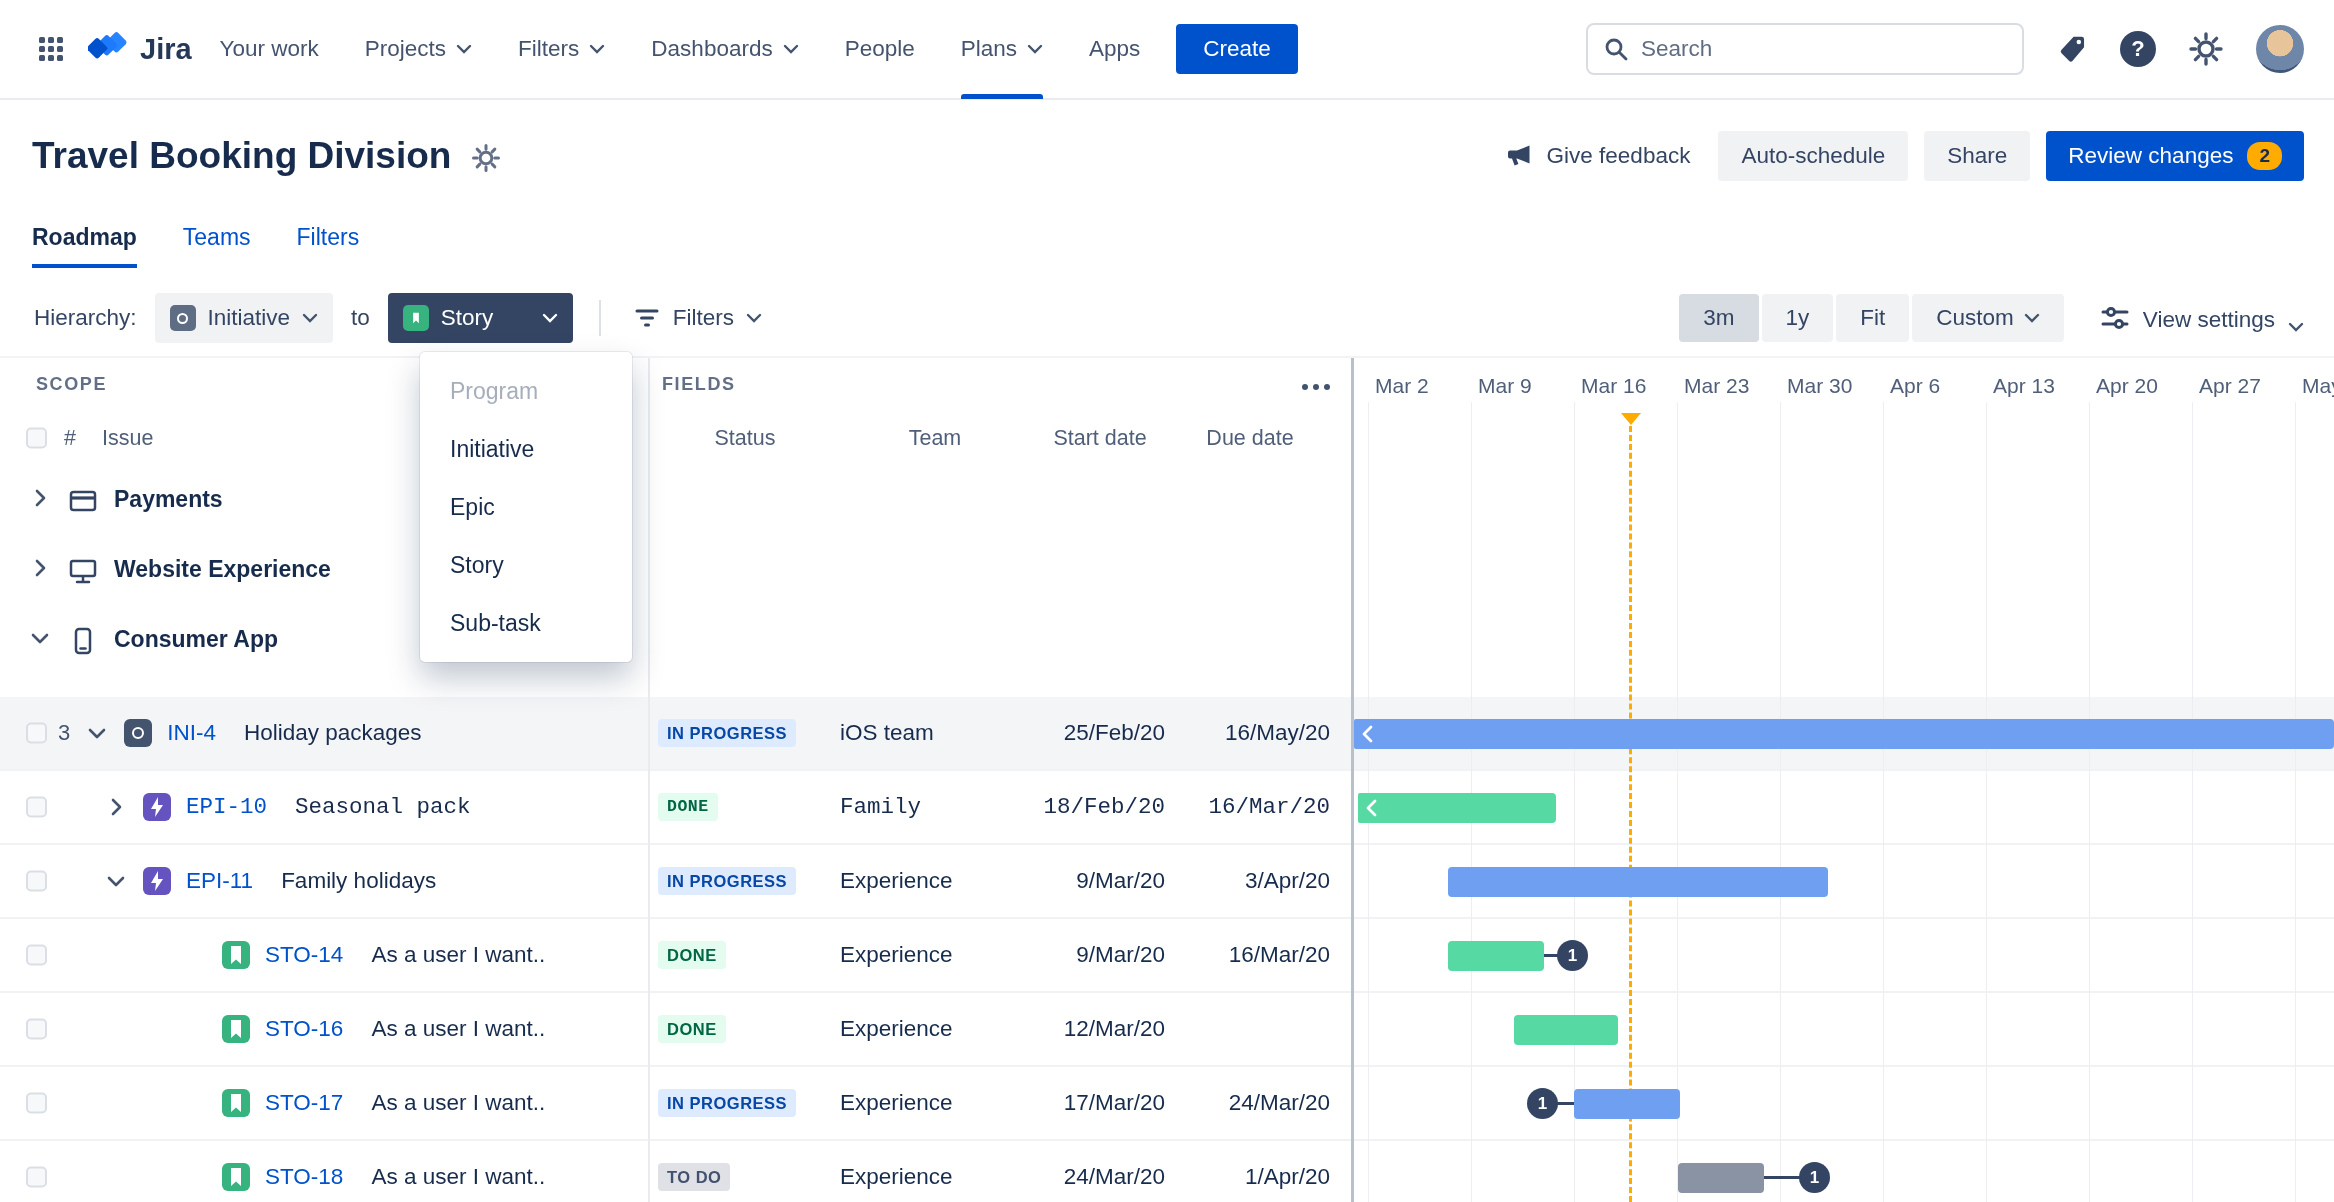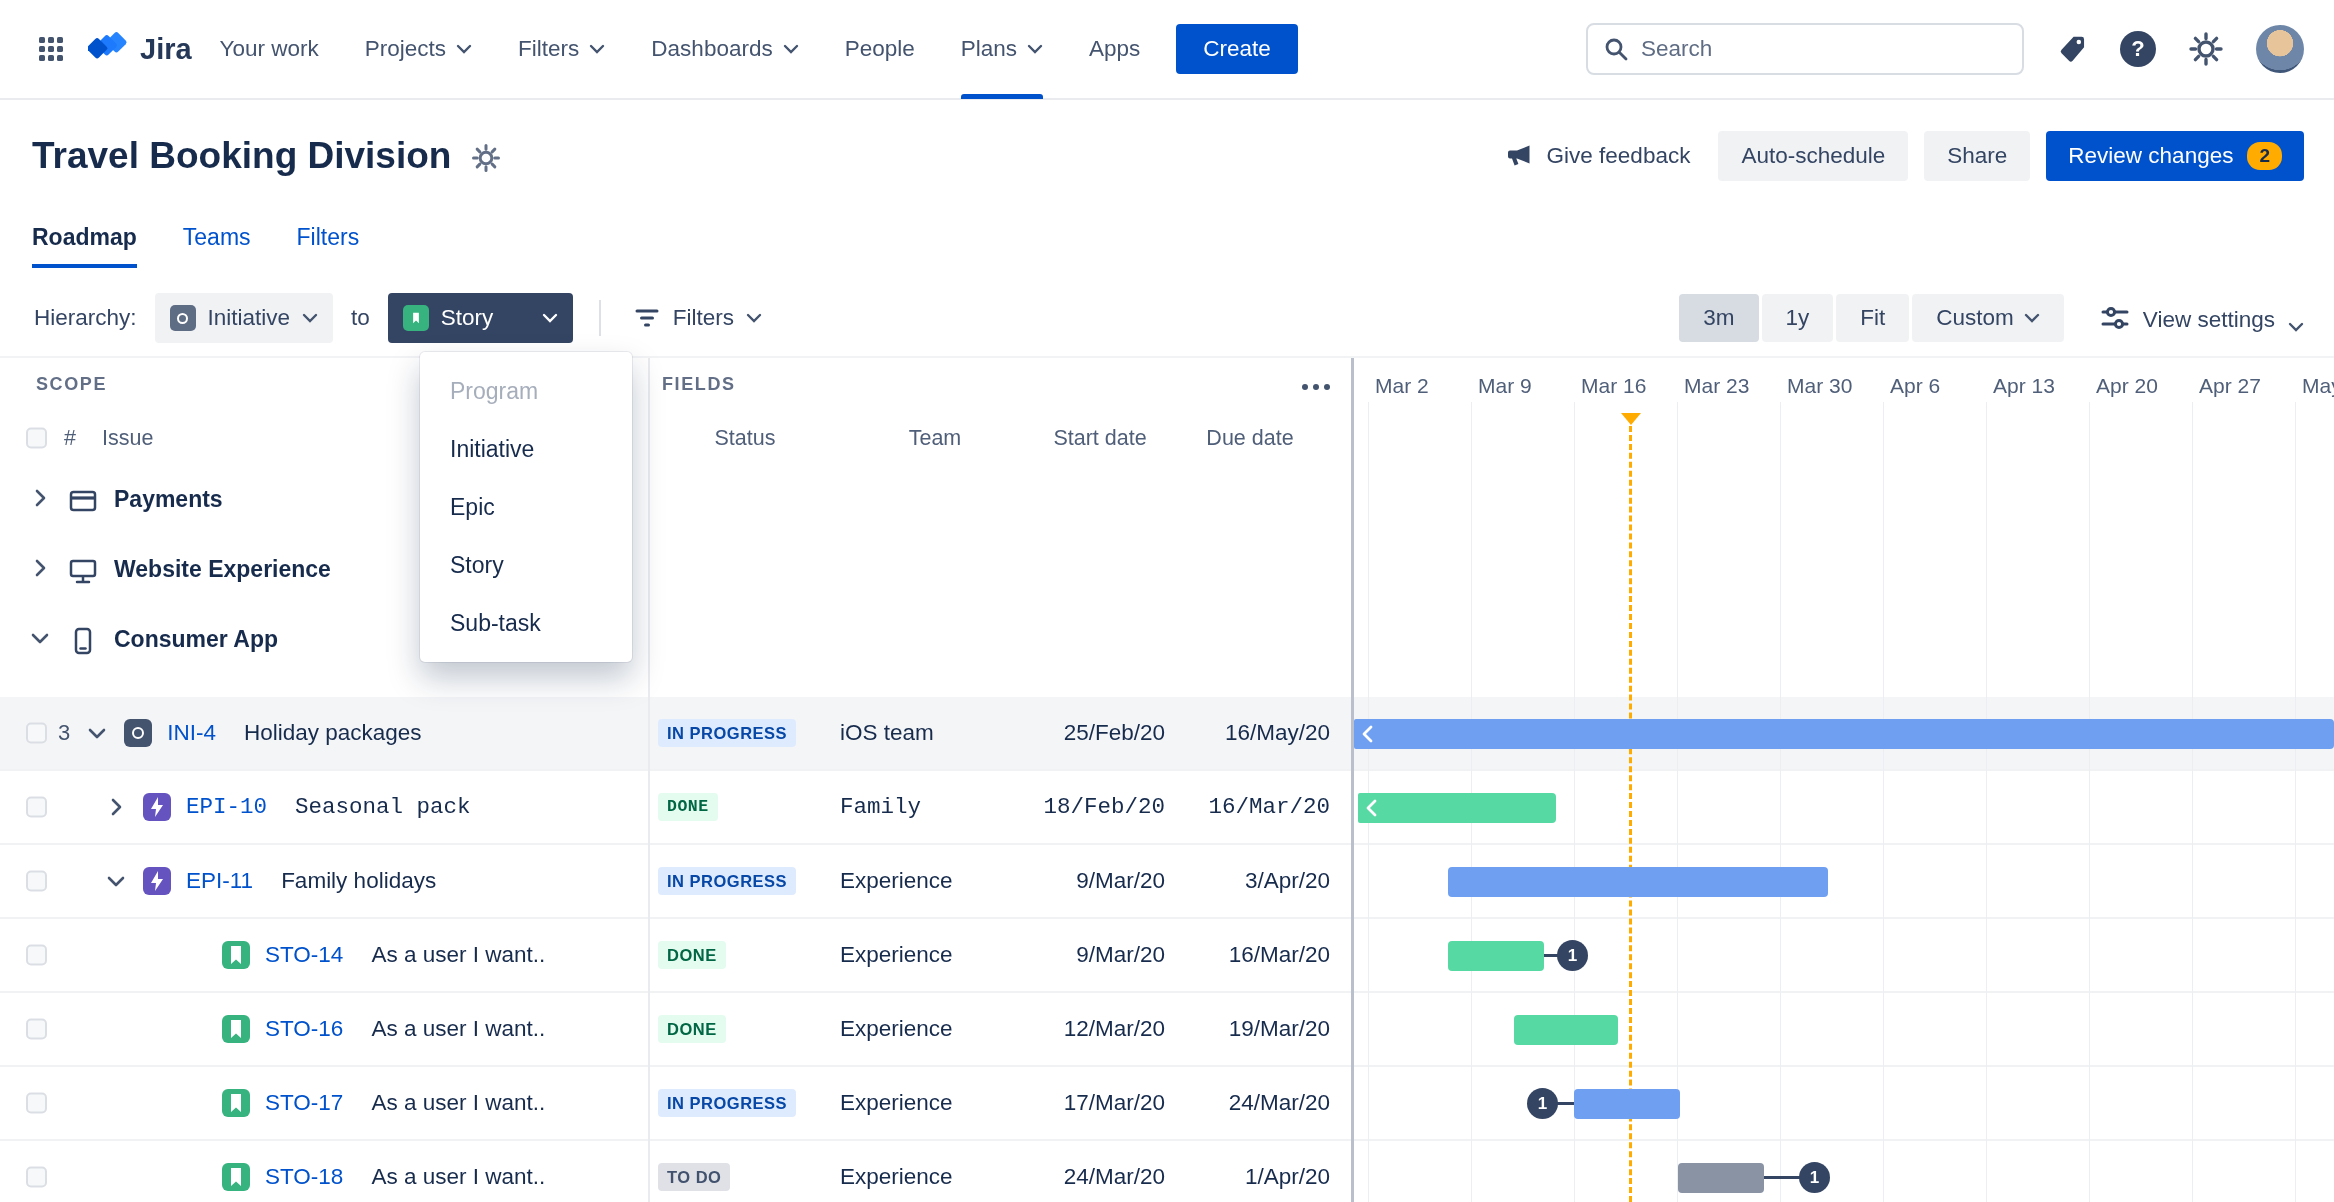--- a/index.html
+++ b/index.html
@@ -494,21 +494,20 @@
             </svg>
           </div>
           <span class="key">STO-16</span>
           <span class="summ">As a user I want..</span>
         </div>
         <div class="cell cell-status">
           <span class="lozenge" style="background: rgb(227, 252, 239); color: rgb(0, 102, 68);">DONE</span>
         </div>
         <div class="cell cell-team">Experience</div>
         <div class="cell cell-start">12/Mar/20</div>
-        <div class="cell cell-due">19/Mar/20</div>
         <div class="bar-wrap">
           <div class="bar" style="left: 160px; width: 104px; background: rgb(87, 217, 163);"></div>
         </div>
       </div>
       <div class="row data-row" style="top: 709px; height: 74px;">
         <div class="cb"></div>
         <div class="scope-cell" style="padding-left: 222px;">
           <div class="type-ic" style="background: rgb(54, 179, 126);">
             <svg width="28" height="28" viewBox="0 0 28 28">
               <path d="M9 5h10v18l-5-4.6L9 23z" fill="#fff"></path>

